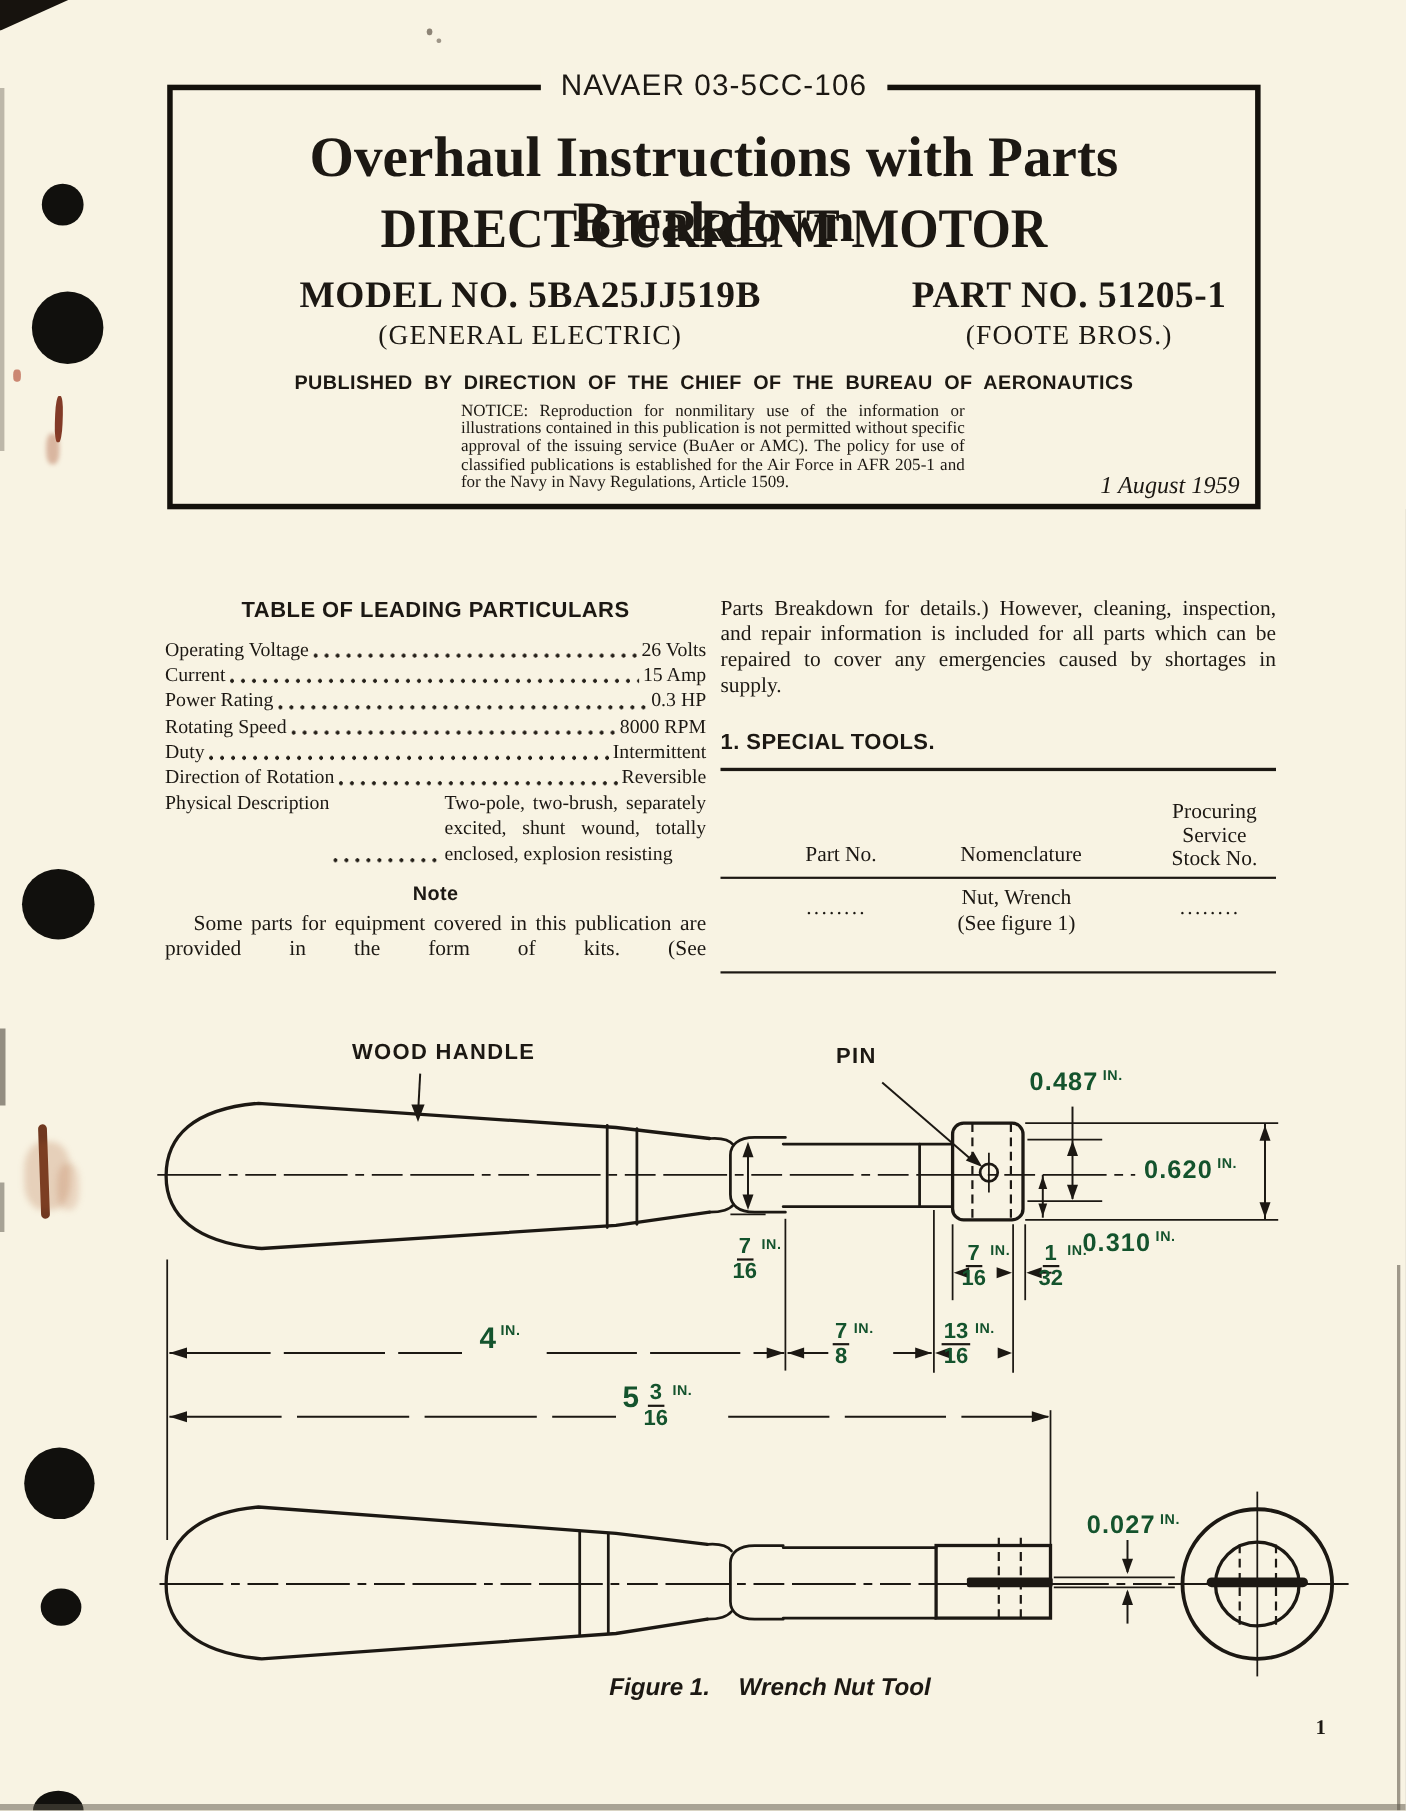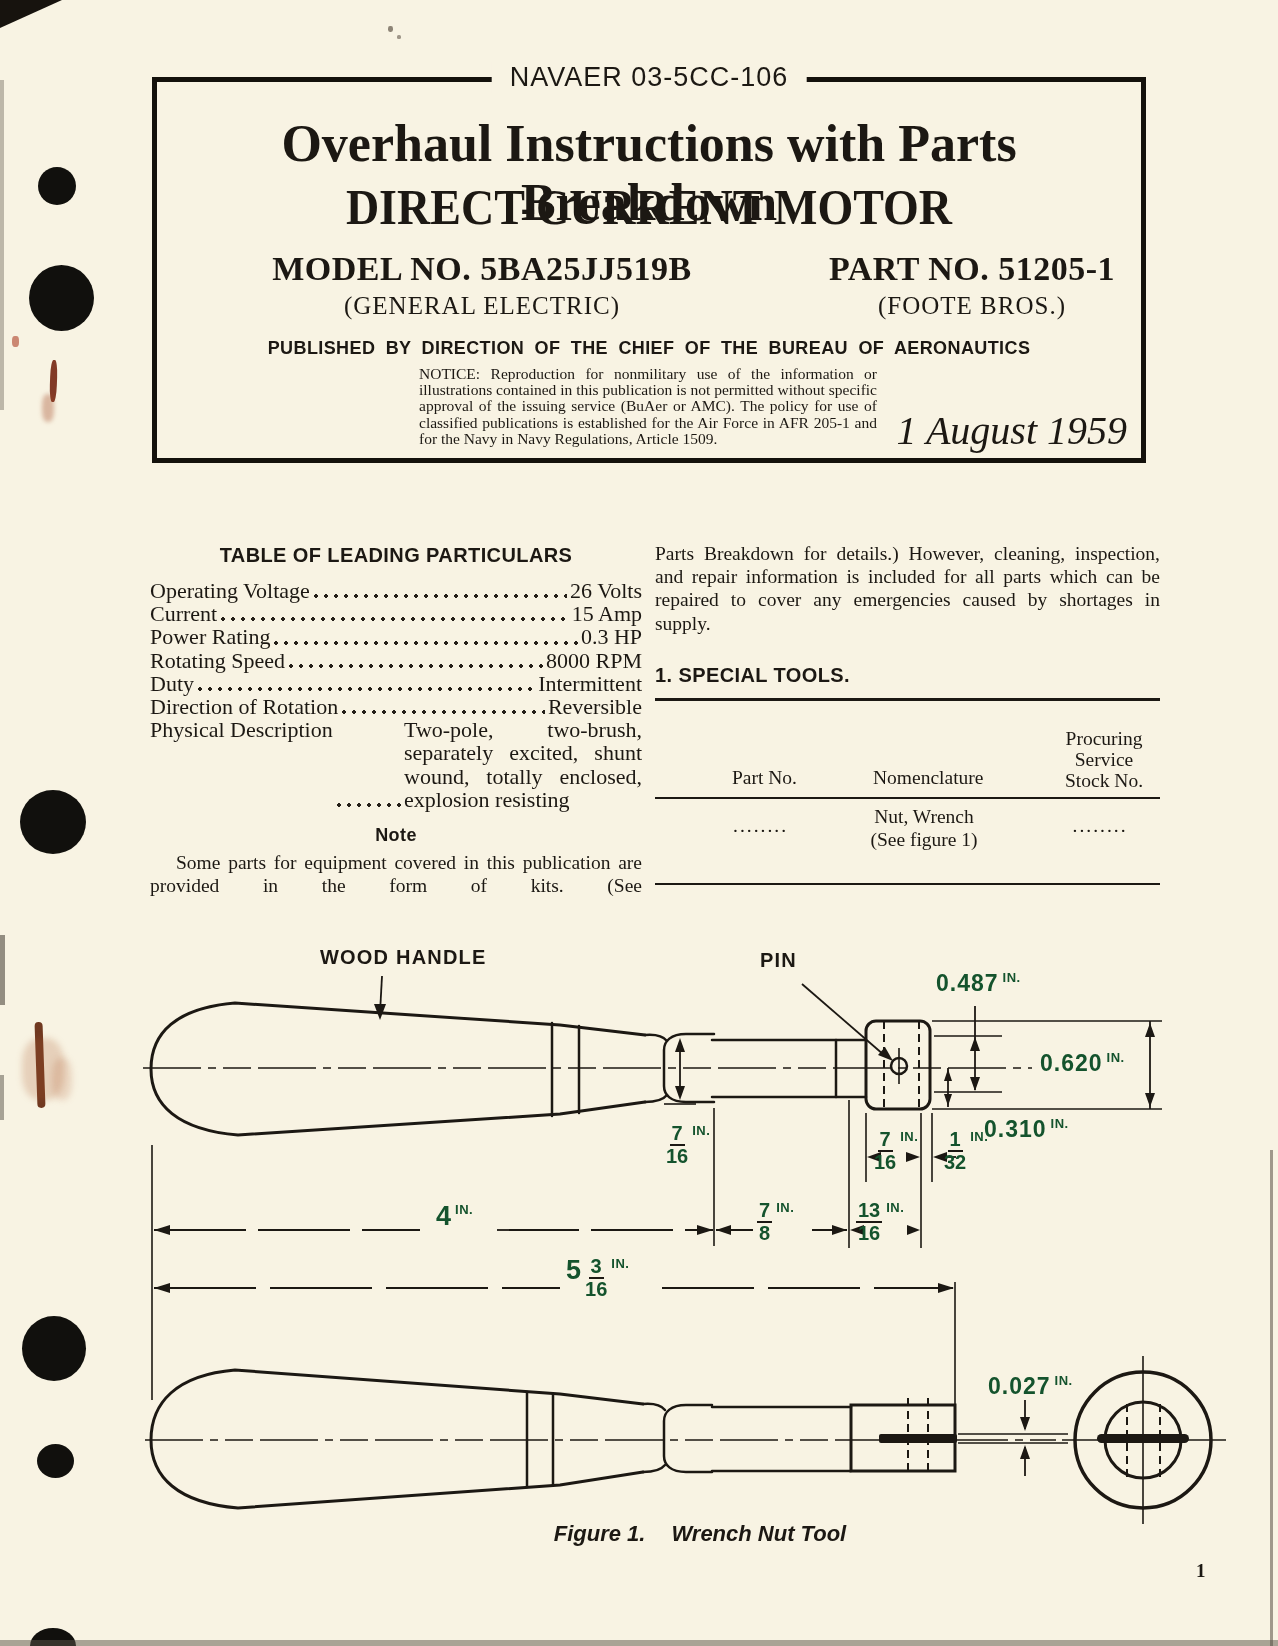--- a/index.html
+++ b/index.html
@@ -25,27 +25,27 @@
     transform:scaleY(1.10); transform-origin:center top; }
   .model-block { position:absolute; top:168px; left:95px; width:460px; text-align:center; }
   .part-block  { position:absolute; top:168px; left:640px; width:350px; text-align:center; }
   .mp-main { font-weight:bold; font-size:34px; letter-spacing:0.5px; white-space:nowrap; }
   .mp-sub  { font-size:25px; letter-spacing:1px; margin-top:4px; white-space:nowrap; }
   .published { position:absolute; top:256px; width:100%; text-align:center;
     font-family:"Liberation Sans", sans-serif; font-weight:bold; font-size:18px;
     letter-spacing:0.4px; word-spacing:5px; }
   .notice { position:absolute; left:262px; top:284px; width:458px;
     font-size:15.5px; line-height:16.2px; text-align:justify; }
-  .date { position:absolute; right:14px; bottom:4px; font-style:italic; font-size:40px; white-space:nowrap;margin-left:18px; }
+  .date { position:absolute; right:14px; bottom:4px; font-style:italic; font-size:22px; white-space:nowrap;margin-left:18px; }
   
   .col-left  { position:absolute; left:150px; top:544px; width:492px; }
   .col-right { position:absolute; left:655px; top:542px; width:505px; }
   .sans-head { font-family:"Liberation Sans", sans-serif; font-weight:bold; font-size:20px; letter-spacing:0.4px; }
   .center { text-align:center; }
-  .partic-list { margin-top:12px; font-size:22px; line-height:23.2px; }
+  .partic-list { margin-top:12px; font-size:18px; line-height:23.2px; }
   .prow { display:flex; align-items:baseline; }
   .dots { flex:1; height:4px; align-self:flex-end; margin:0 3px 4px 4px;
     background-image:radial-gradient(circle at 2px 2px, #241f18 1.6px, transparent 2.0px);
     background-size:10px 4px; background-repeat:repeat-x; background-position:left bottom; }
   .pd-row { display:flex; }
   .pd-left { width:254px; display:flex; align-items:baseline; flex:none; }
   .pd-right { flex:1; text-align:justify; }
   .note-head { margin-top:14px; font-size:18px; }
   .note-text { margin-top:5px; font-size:19.5px; line-height:23.2px; text-align:justify;
     text-align-last:justify; text-indent:26px; }

